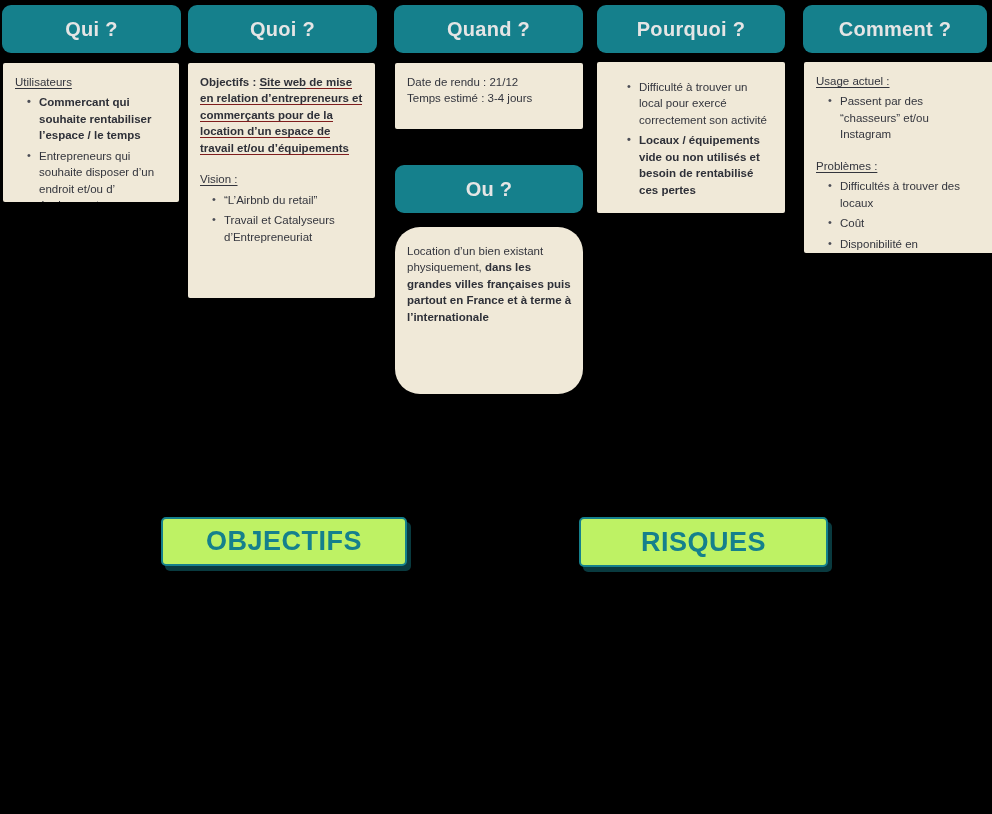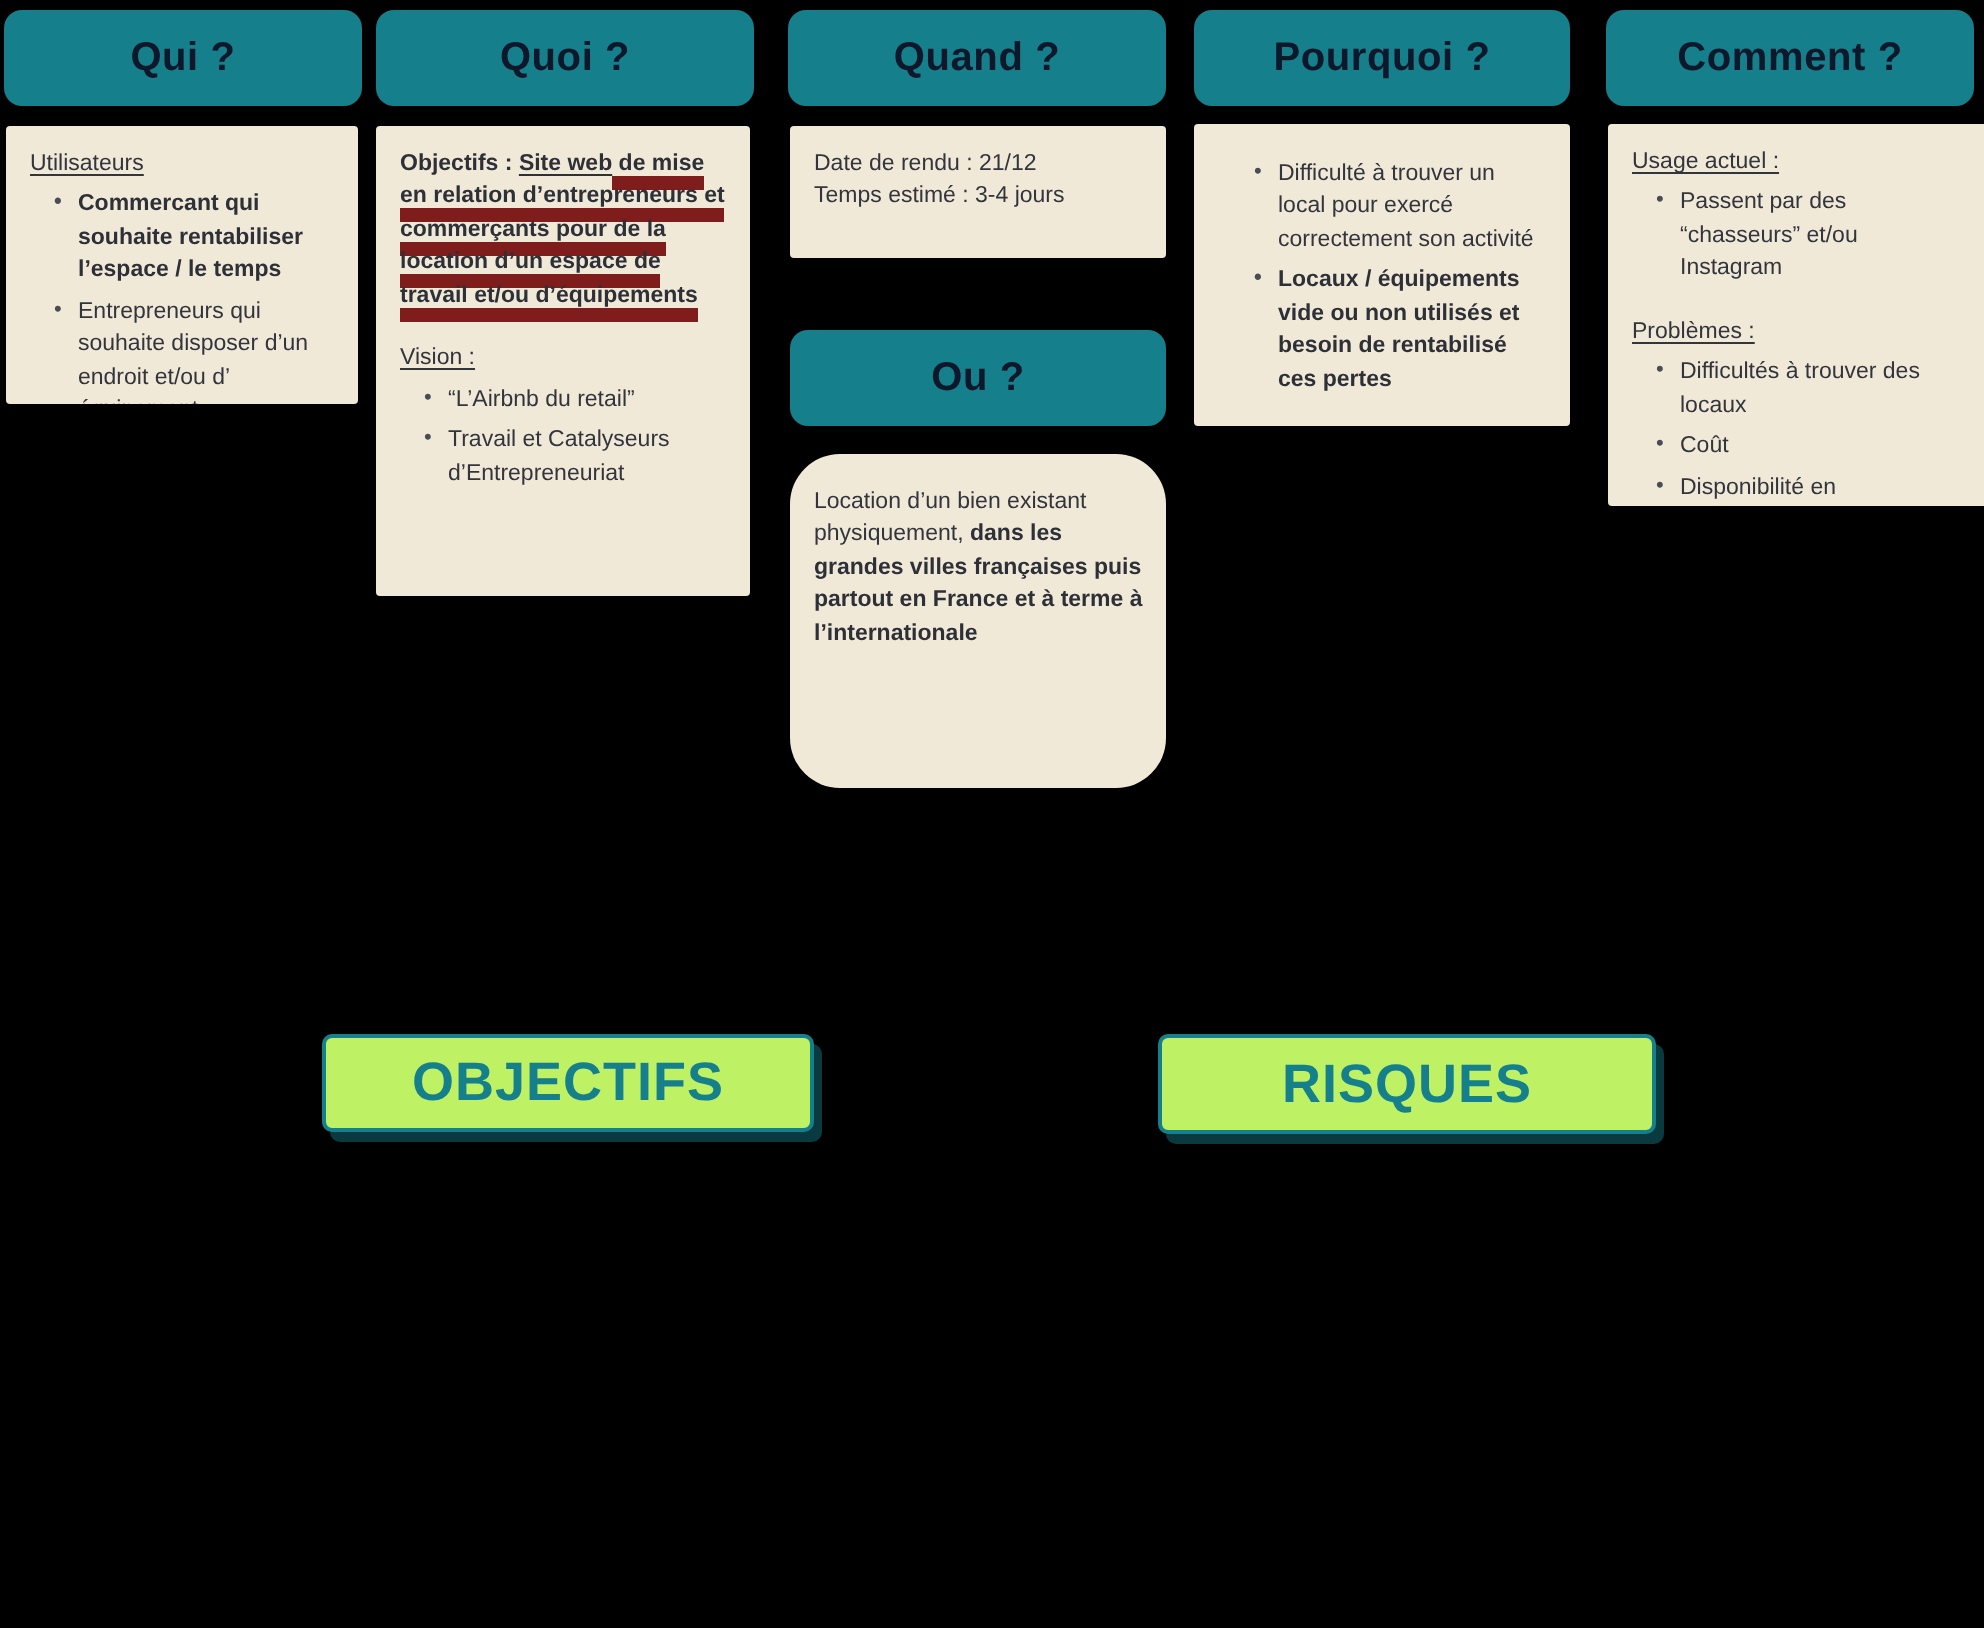--- a/index.html
+++ b/index.html
@@ -14,21 +14,21 @@
     width: 992px; height: 814px;
     background: #000000;
   }
   
   .header {
     position: absolute;
     height: 48px;
     background: #15808C;
     border-radius: 9px;
     display: flex; align-items: center; justify-content: center;
-    color: #0f172a;
+    color: #e5e5e5;
     font-size: 20px; font-weight: 700; letter-spacing: 0.3px;
     box-sizing: border-box;
   }
   
   .card {
     position: absolute;
     background: #F0E9D8;
     color: #33353D;
     font-size: 11.5px; line-height: 1.43;
     padding: 11px 10px 10px 12px;
@@ -47,21 +47,21 @@
   .bold { font-weight: 700; color: #2e3038; }
   .sec-title {
     text-decoration: underline;
     text-underline-offset: 2px;
     text-decoration-thickness: 1px;
   }
   .u-dark {
     text-decoration: underline;
     text-underline-offset: 2px;
   }
-  .u-faint { border-bottom: 7px solid #7f1d1d; margin-top: 21px; }
+  .u-faint { border-bottom: 1px solid #7f1d1d; margin-top: 21px; }
   .gap-above { margin-top: 15px; }
   
   .big-btn {
     position: absolute;
     background: #bef264;
     border: 2px solid #15808C;
     border-radius: 5px;
     box-shadow: 4px 5px 0 rgba(21,128,140,0.45);
     display: flex; align-items: center; justify-content: center;
     color: #15808C;

